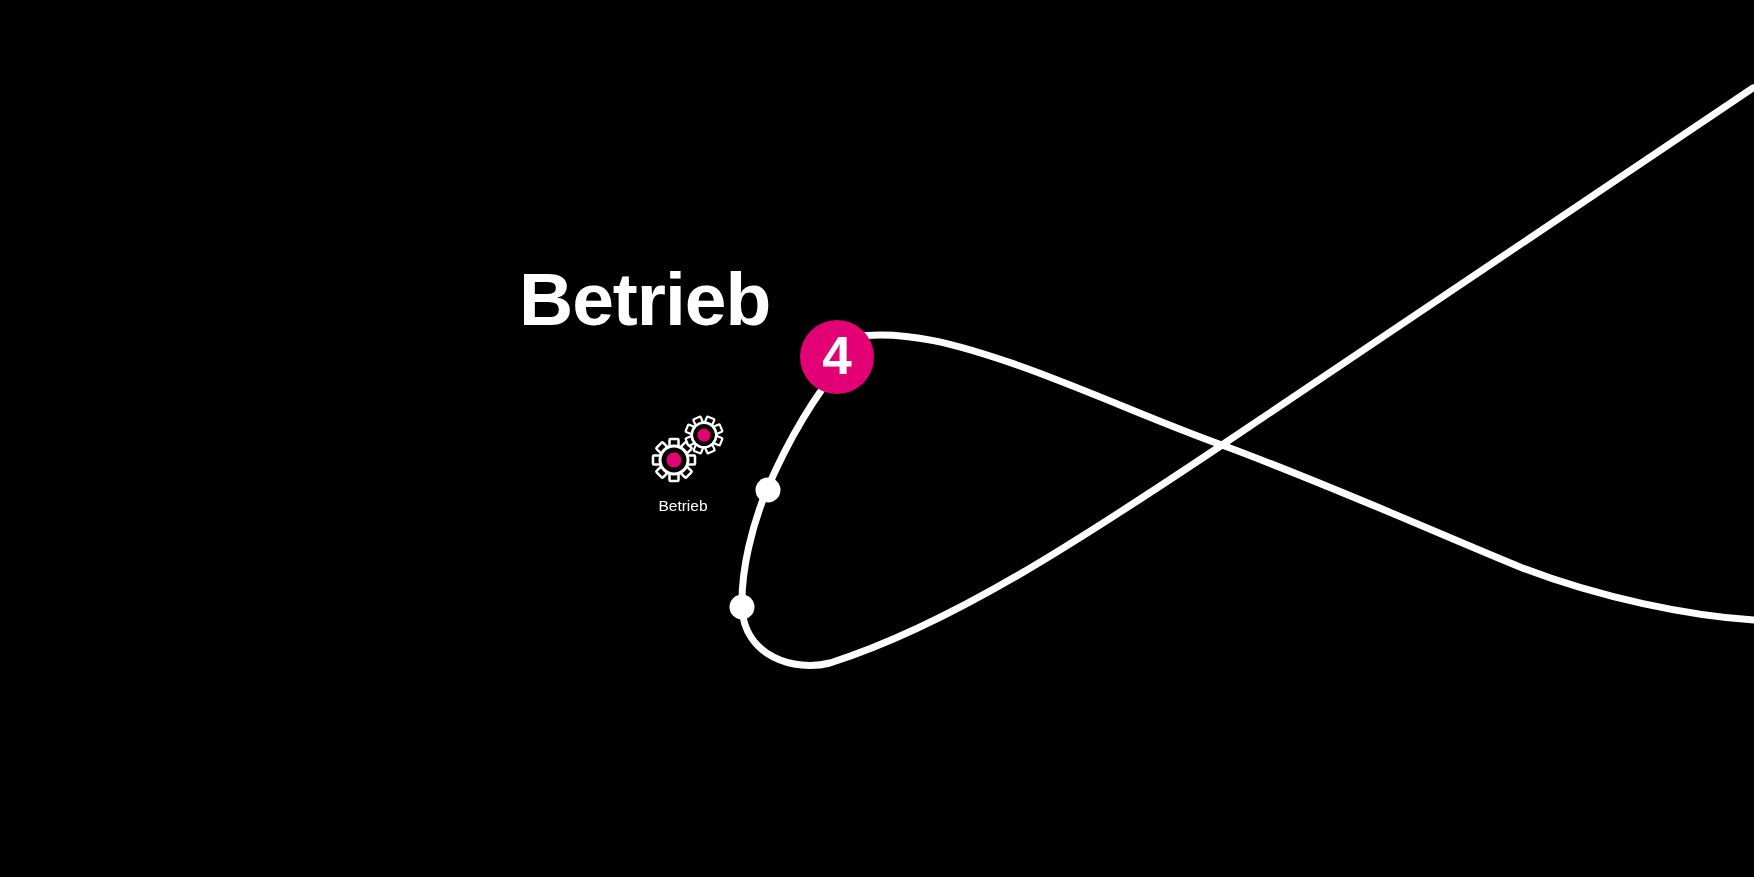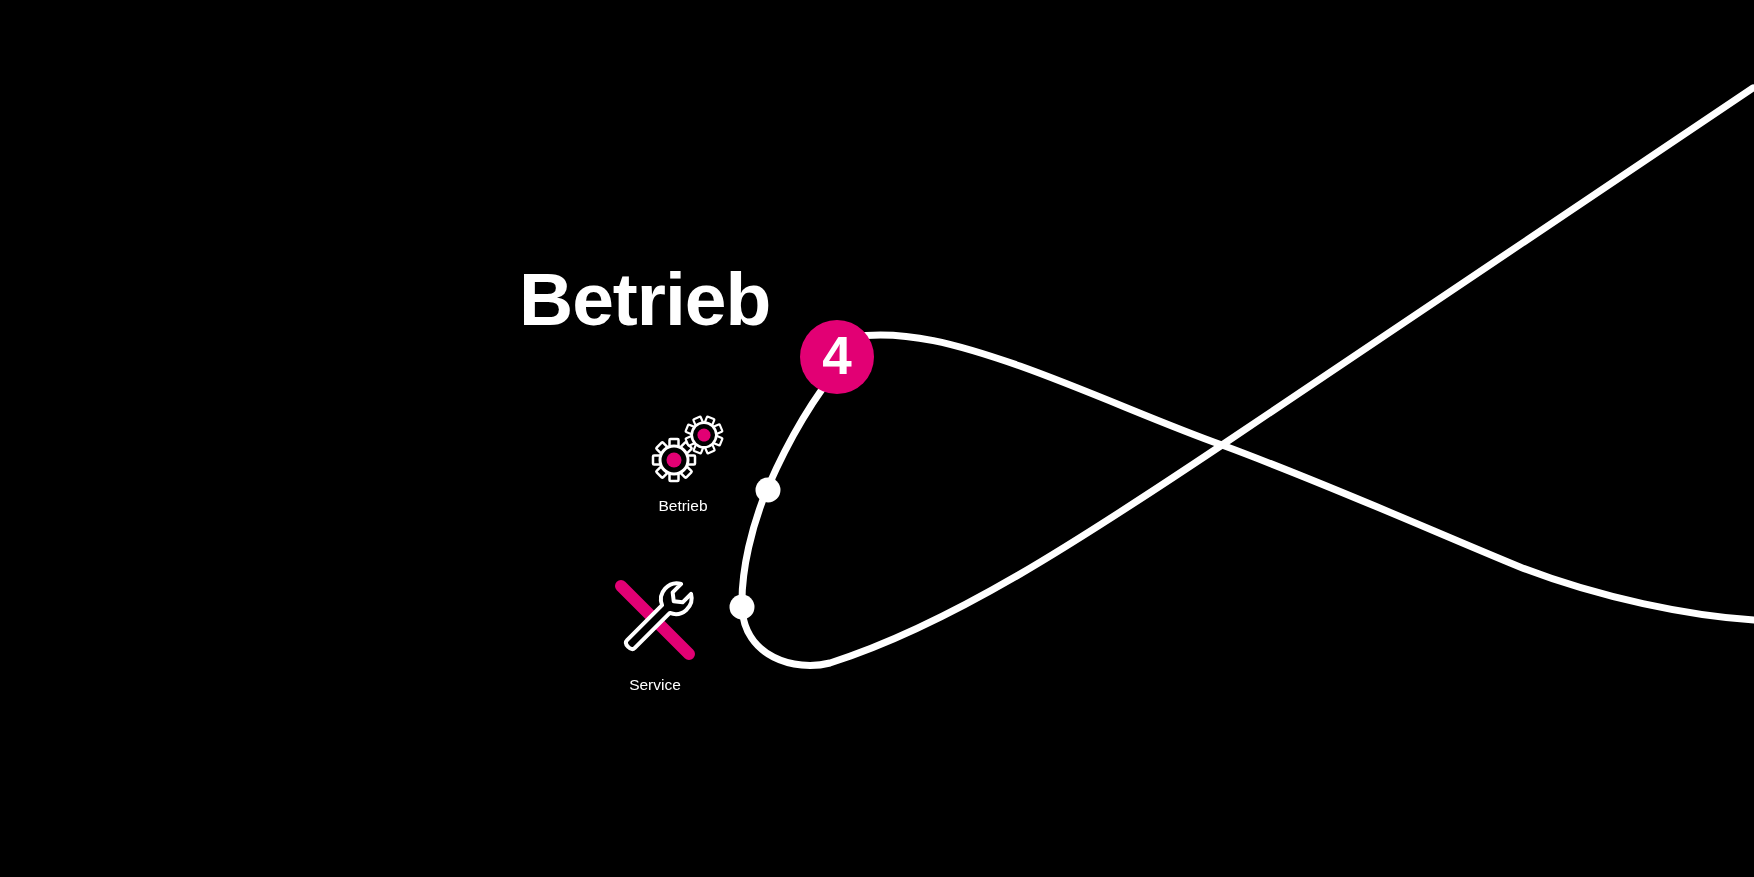--- a/index.html
+++ b/index.html
@@ -165,29 +165,14 @@
           <rect class="gear-tooth" x="-4.5" y="-21" width="9" height="10" rx="1" transform="rotate(270)"></rect>
           <rect class="gear-tooth" x="-4.5" y="-21" width="9" height="10" rx="1" transform="rotate(315)"></rect>
         </g>
         <circle class="gear-body" r="14"></circle>
         <circle class="gear-hub" r="7.5"></circle>
       </g>
     </svg>
     <div class="icon-label">Betrieb</div>
   </div>
 
-  <div class="icon-group service">
-    <svg width="92" height="94" viewBox="0 0 92 94">
-
-      <line class="screwdriver-rod" x1="12" y1="14" x2="80" y2="82"></line>
-
-      <g transform="rotate(45 46 48)">
-        <path class="wrench-shape" d="M 39,4 L 39,16 L 46,21.5 L 53,16 L 53,4
-                 A 16,16 0 0 1 51.5,32.5
-                 L 51.5,82 Q 51.5,86 46,86 Q 40.5,86 40.5,82
-                 L 40.5,32.5
-                 A 16,16 0 0 1 39,4 Z"></path>
-      </g>
-    </svg>
-    <div class="icon-label">Service</div>
-  </div>
 
 </div>
 
 </body></html>

